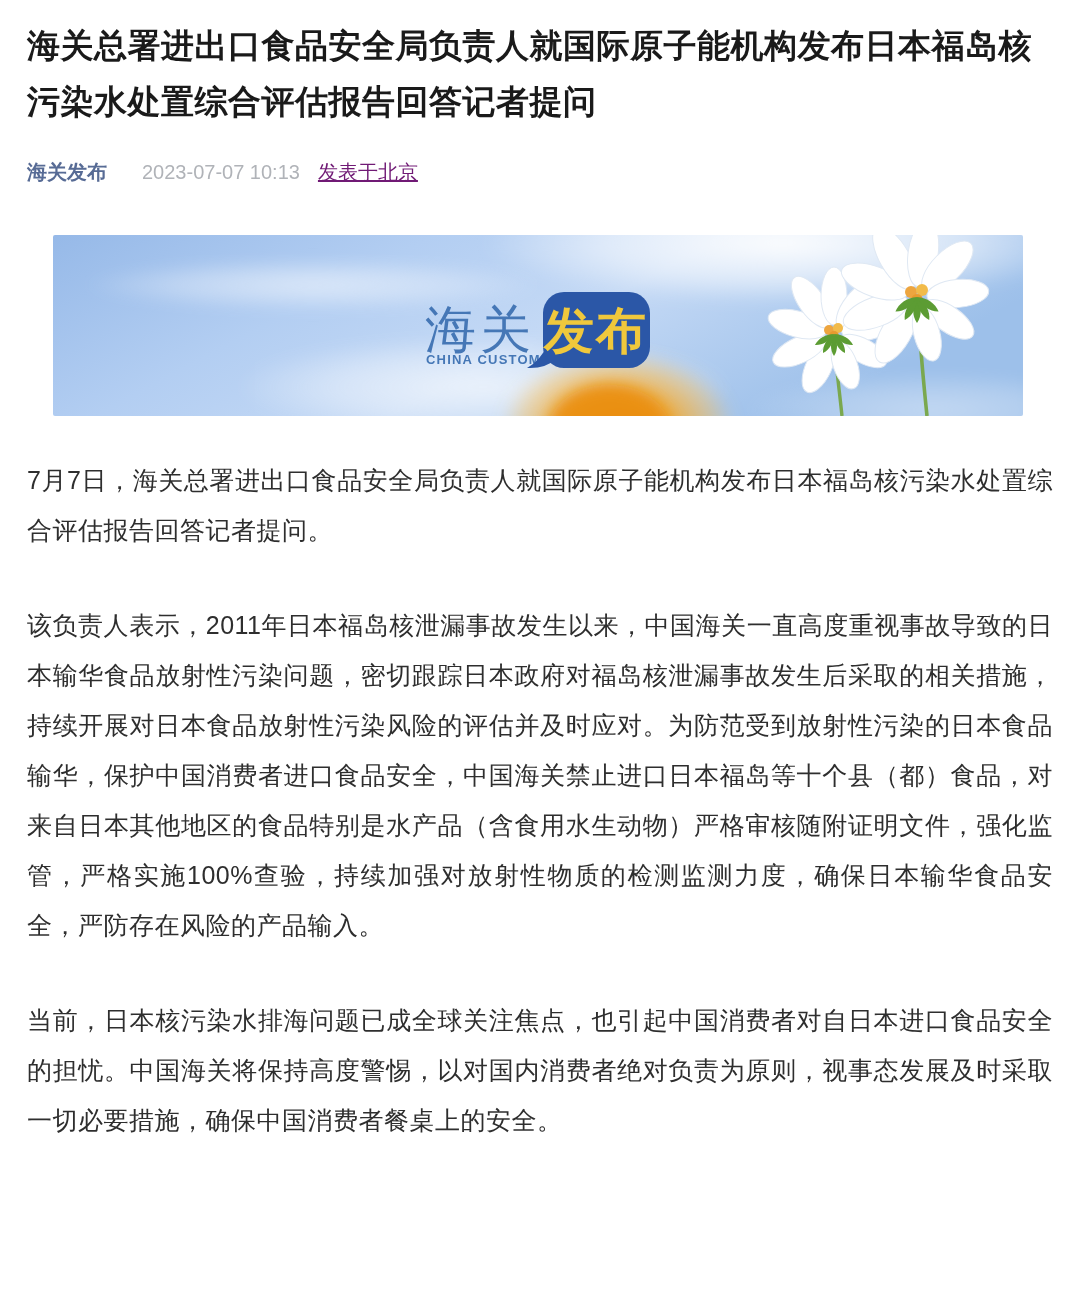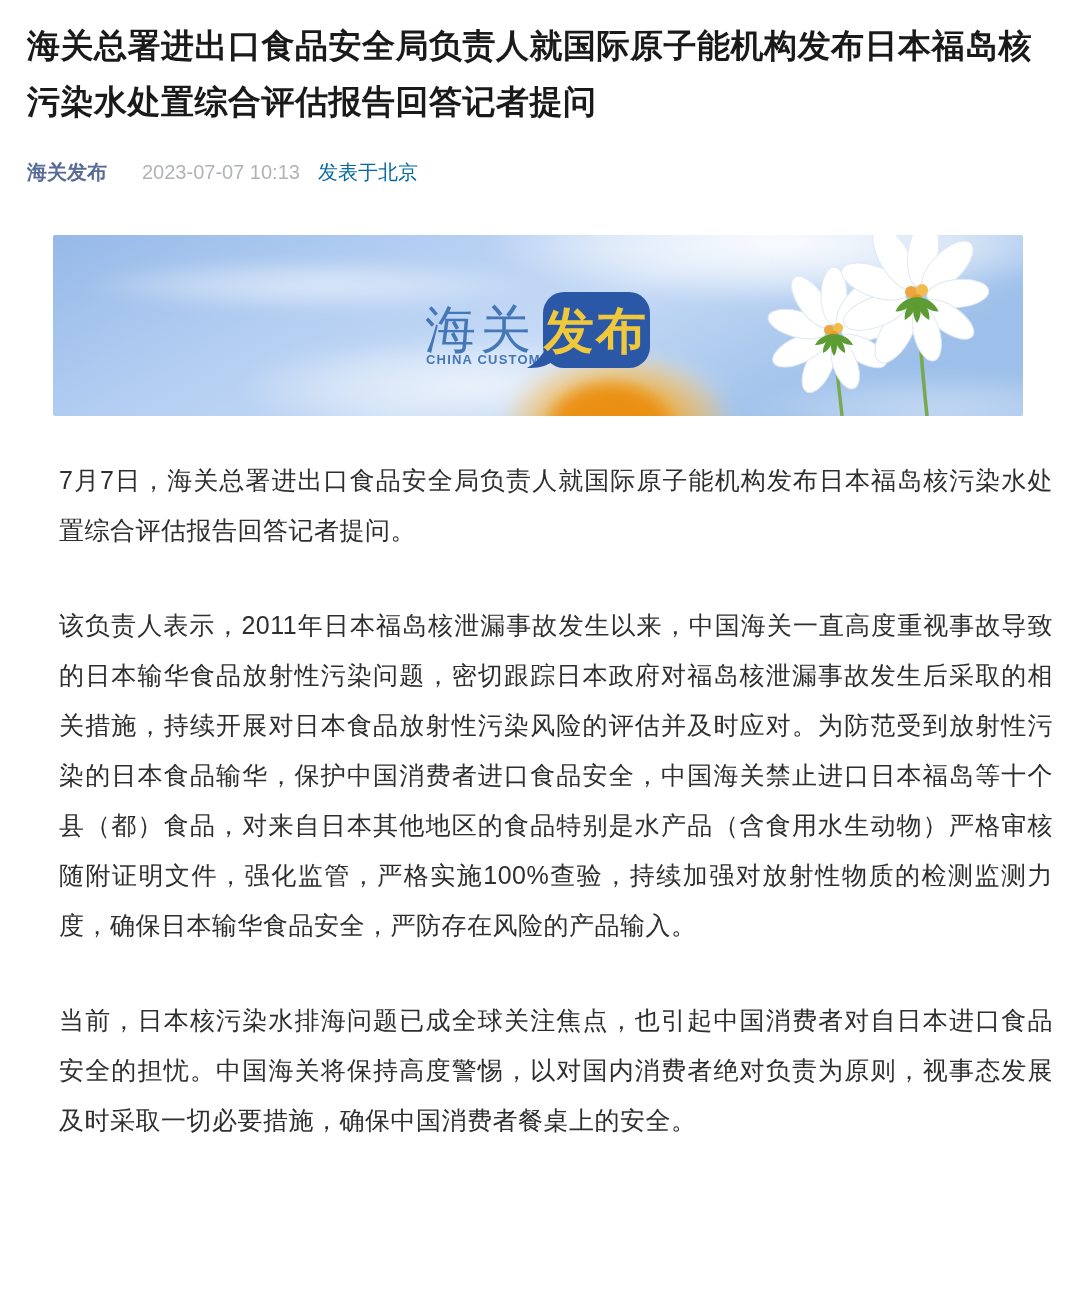--- a/index.html
+++ b/index.html
@@ -27,32 +27,32 @@
     white-space:nowrap;
   }
   .meta .account {
     color:#576b95;
     font-weight:700;
     text-decoration:none;
     margin-right:35px;
     cursor:pointer;
   }
   .meta .time { color:#b0b3b8; margin-right:18px; }
-  .meta .loc  { color:#0369a1; }
+  .meta .loc  { color:#701a75;text-decoration:underline; }
   .banner {
     margin:49px 0 0 26px;
     width:970px;
     height:181px;
     overflow:hidden;
     border-radius:2px;
     cursor:pointer;
     text-align:center;
   }
   .banner svg { display:block; }
-  .body-text { margin-top:39px;margin-left:32px; }
+  .body-text { margin-top:39px; }
   .body-text p {
     margin:0 0 45px 0;
     font-size:25px;
     line-height:50px;
     color:#2e2e2e;
     text-align:justify;
     letter-spacing:0.5px;
   }
   .body-text p:last-child { margin-bottom:0; }
 </style>

